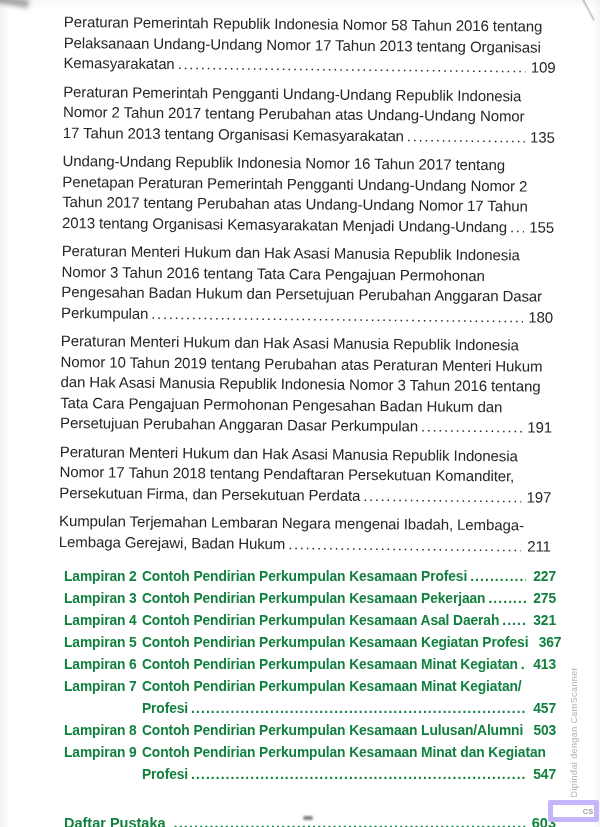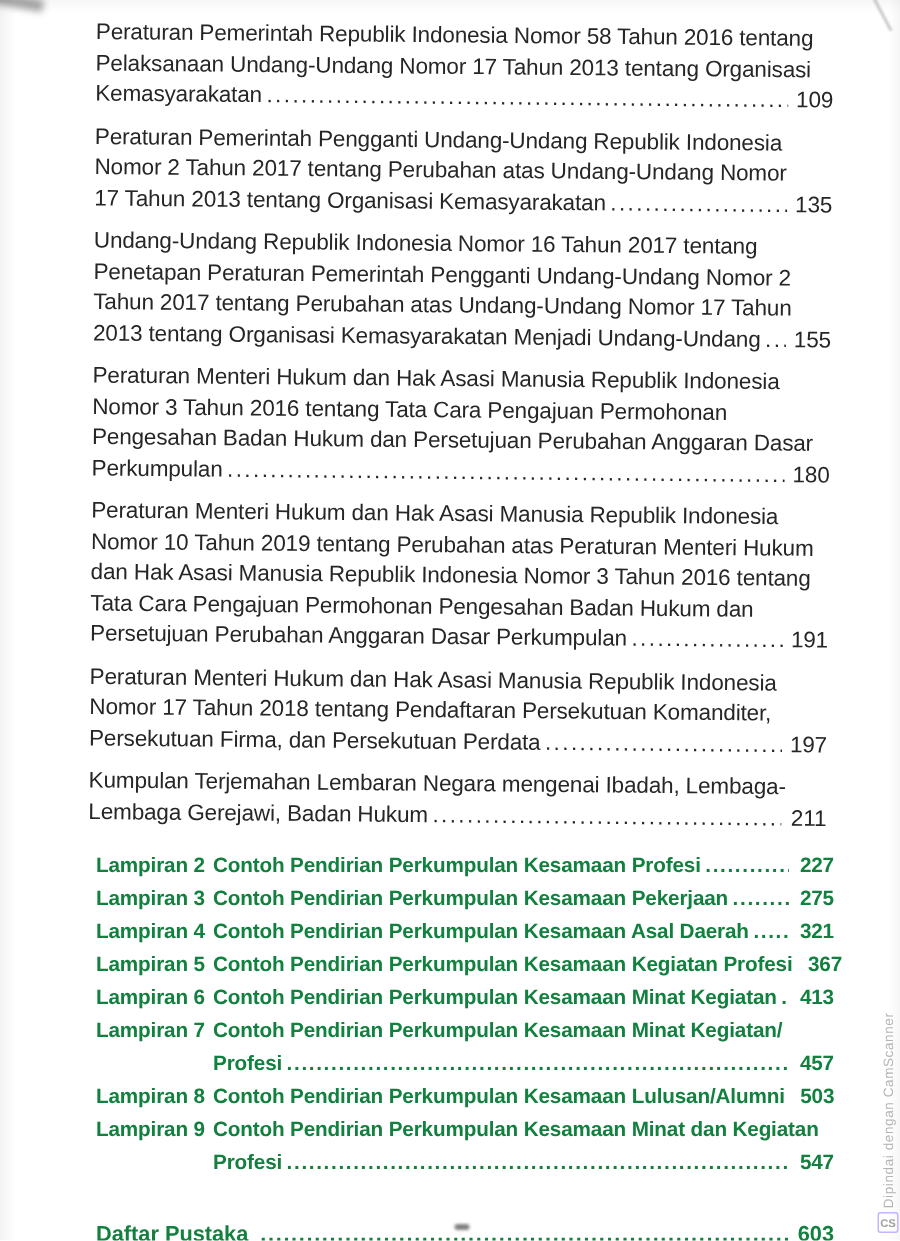--- a/index.html
+++ b/index.html
@@ -66,23 +66,23 @@
   
   .watermark{
     position:absolute;right:1px;bottom:5px;z-index:6;
     display:flex;flex-direction:column;align-items:center;color:#b4b4b4;
   }
   .wm-text{
     writing-mode:vertical-rl;transform:rotate(180deg);
     font-size:9px;letter-spacing:.4px;
   }
   .wm-logo{
-    width:12px;height:12px;border:1px solid #c4b5fd;border-radius:2px;
+    width:12px;height:12px;border:5px solid #c4b5fd;border-radius:2px;
     font-size:7.5px;font-weight:bold;color:#9e9e9e;
-    display:flex;align-items:center;justify-content:center;margin-top:3px;
+    display:flex;align-items:center;justify-content:center;margin-top:3px;padding-left:29px;
   }
 </style>
 </head>
 <body>
 
 <div class="scan-shade"></div>
 <div class="corner-smudge"></div>
 <div class="tr-line"></div>
 <div class="bottom-mark"></div>
 

